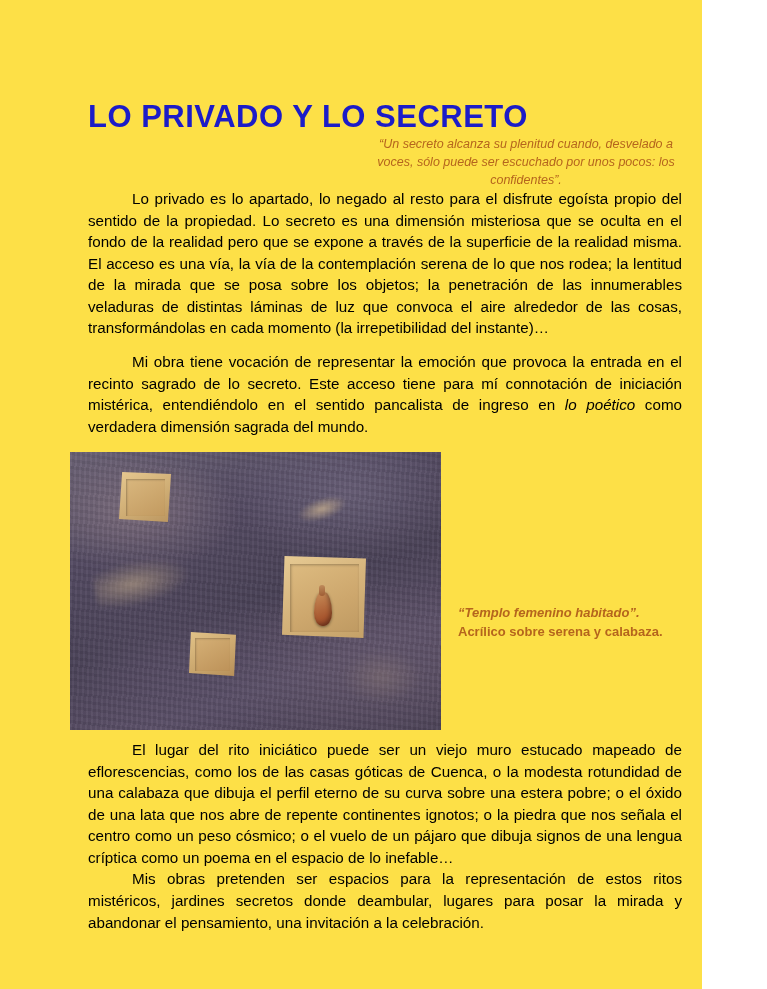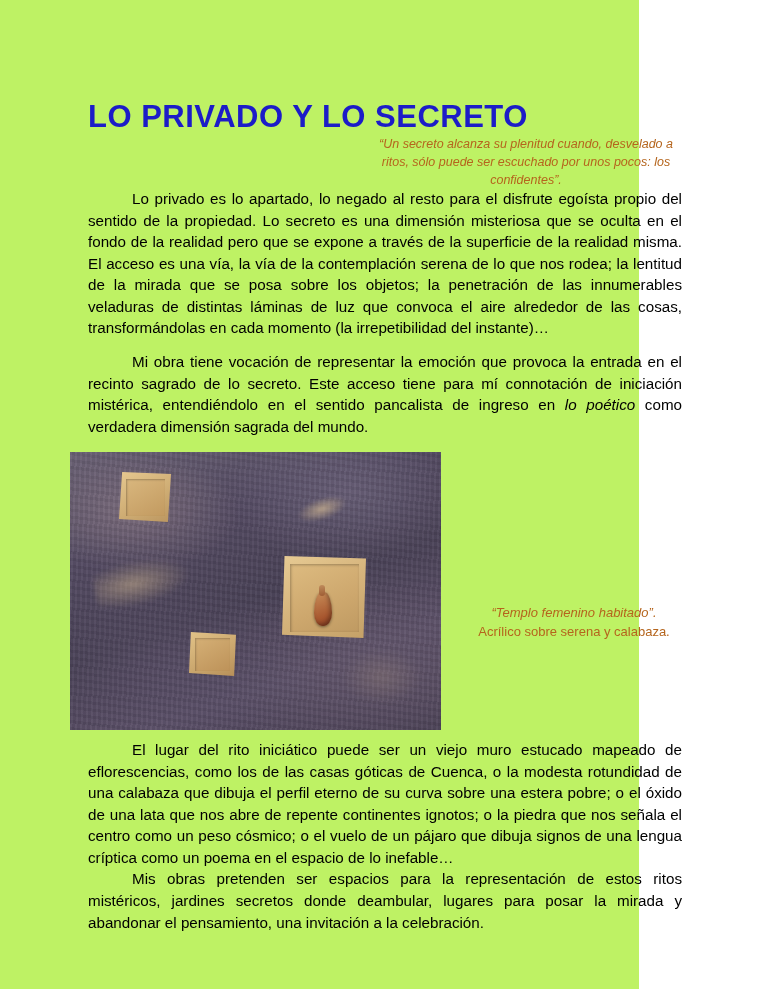--- a/index.html
+++ b/index.html
@@ -8,23 +8,23 @@
     background: #ffffff;
   }
   body {
     width: 767px;
     height: 989px;
     font-family: "Liberation Sans", sans-serif;
     overflow: hidden;
   }
   .page {
     position: relative;
-    width: 639px;
+    width: 702px;
     height: 989px;
-    background: #bef264;
+    background: #fde047;
   }
   .title {
     position: absolute;
     left: 88px;
     top: 78px;
     font-size: 31px;
     color: #1c1cc8;
     letter-spacing: 0.5px;
     white-space: nowrap;
   }
@@ -159,35 +159,36 @@
     width: 6px; height: 11px;
     background: linear-gradient(170deg, #c08d5c, #9d5b33);
     border-radius: 3px;
   }
 
   .caption {
     position: absolute;
     left: 458px;
     top: 604px;
     width: 232px;
-    text-align: center;
+    text-align: left;
     font-size: 13px;
     color: #b5651d;
     line-height: 1.45;
+    font-weight: bold;
   }
   .caption .ital { font-style: italic; }
 </style>
 </head>
 <body>
 
 <div class="page">
 
   <h1 class="title">LO PRIVADO Y LO SECRETO</h1>
 
-  <div class="epigraph">“Un secreto alcanza su plenitud cuando, desvelado a ritos, sólo puede ser escuchado por unos pocos: los confidentes”.</div>
+  <div class="epigraph">“Un secreto alcanza su plenitud cuando, desvelado a voces, sólo puede ser escuchado por unos pocos: los confidentes”.</div>
 
   <div class="body-text" id="para-block-1">
     <p>Lo privado es lo apartado, lo negado al resto para el disfrute egoísta propio del sentido de la propiedad. Lo secreto es una dimensión misteriosa que se oculta en el fondo de la realidad pero que se expone a través de la superficie de la realidad misma. El acceso es una vía, la vía de la contemplación serena de lo que nos rodea; la lentitud de la mirada que se posa sobre los objetos; la penetración de las innumerables veladuras de distintas láminas de luz que convoca el aire alrededor de las cosas, transformándolas en cada momento (la irrepetibilidad del instante)…</p>
   </div>
 
   <div class="body-text" id="para-block-2">
     <p><span>Mi obra tiene vocación de representar la emoción que provoca la entrada en el recinto sagrado de lo secreto. Este acceso tiene para mí connotación de iniciación mistérica, entendiéndolo en el sentido pancalista de ingreso en </span><span class="italic">lo poético</span><span> como verdadera dimensión sagrada del mundo.</span></p>
   </div>
 
   <div class="artwork">

